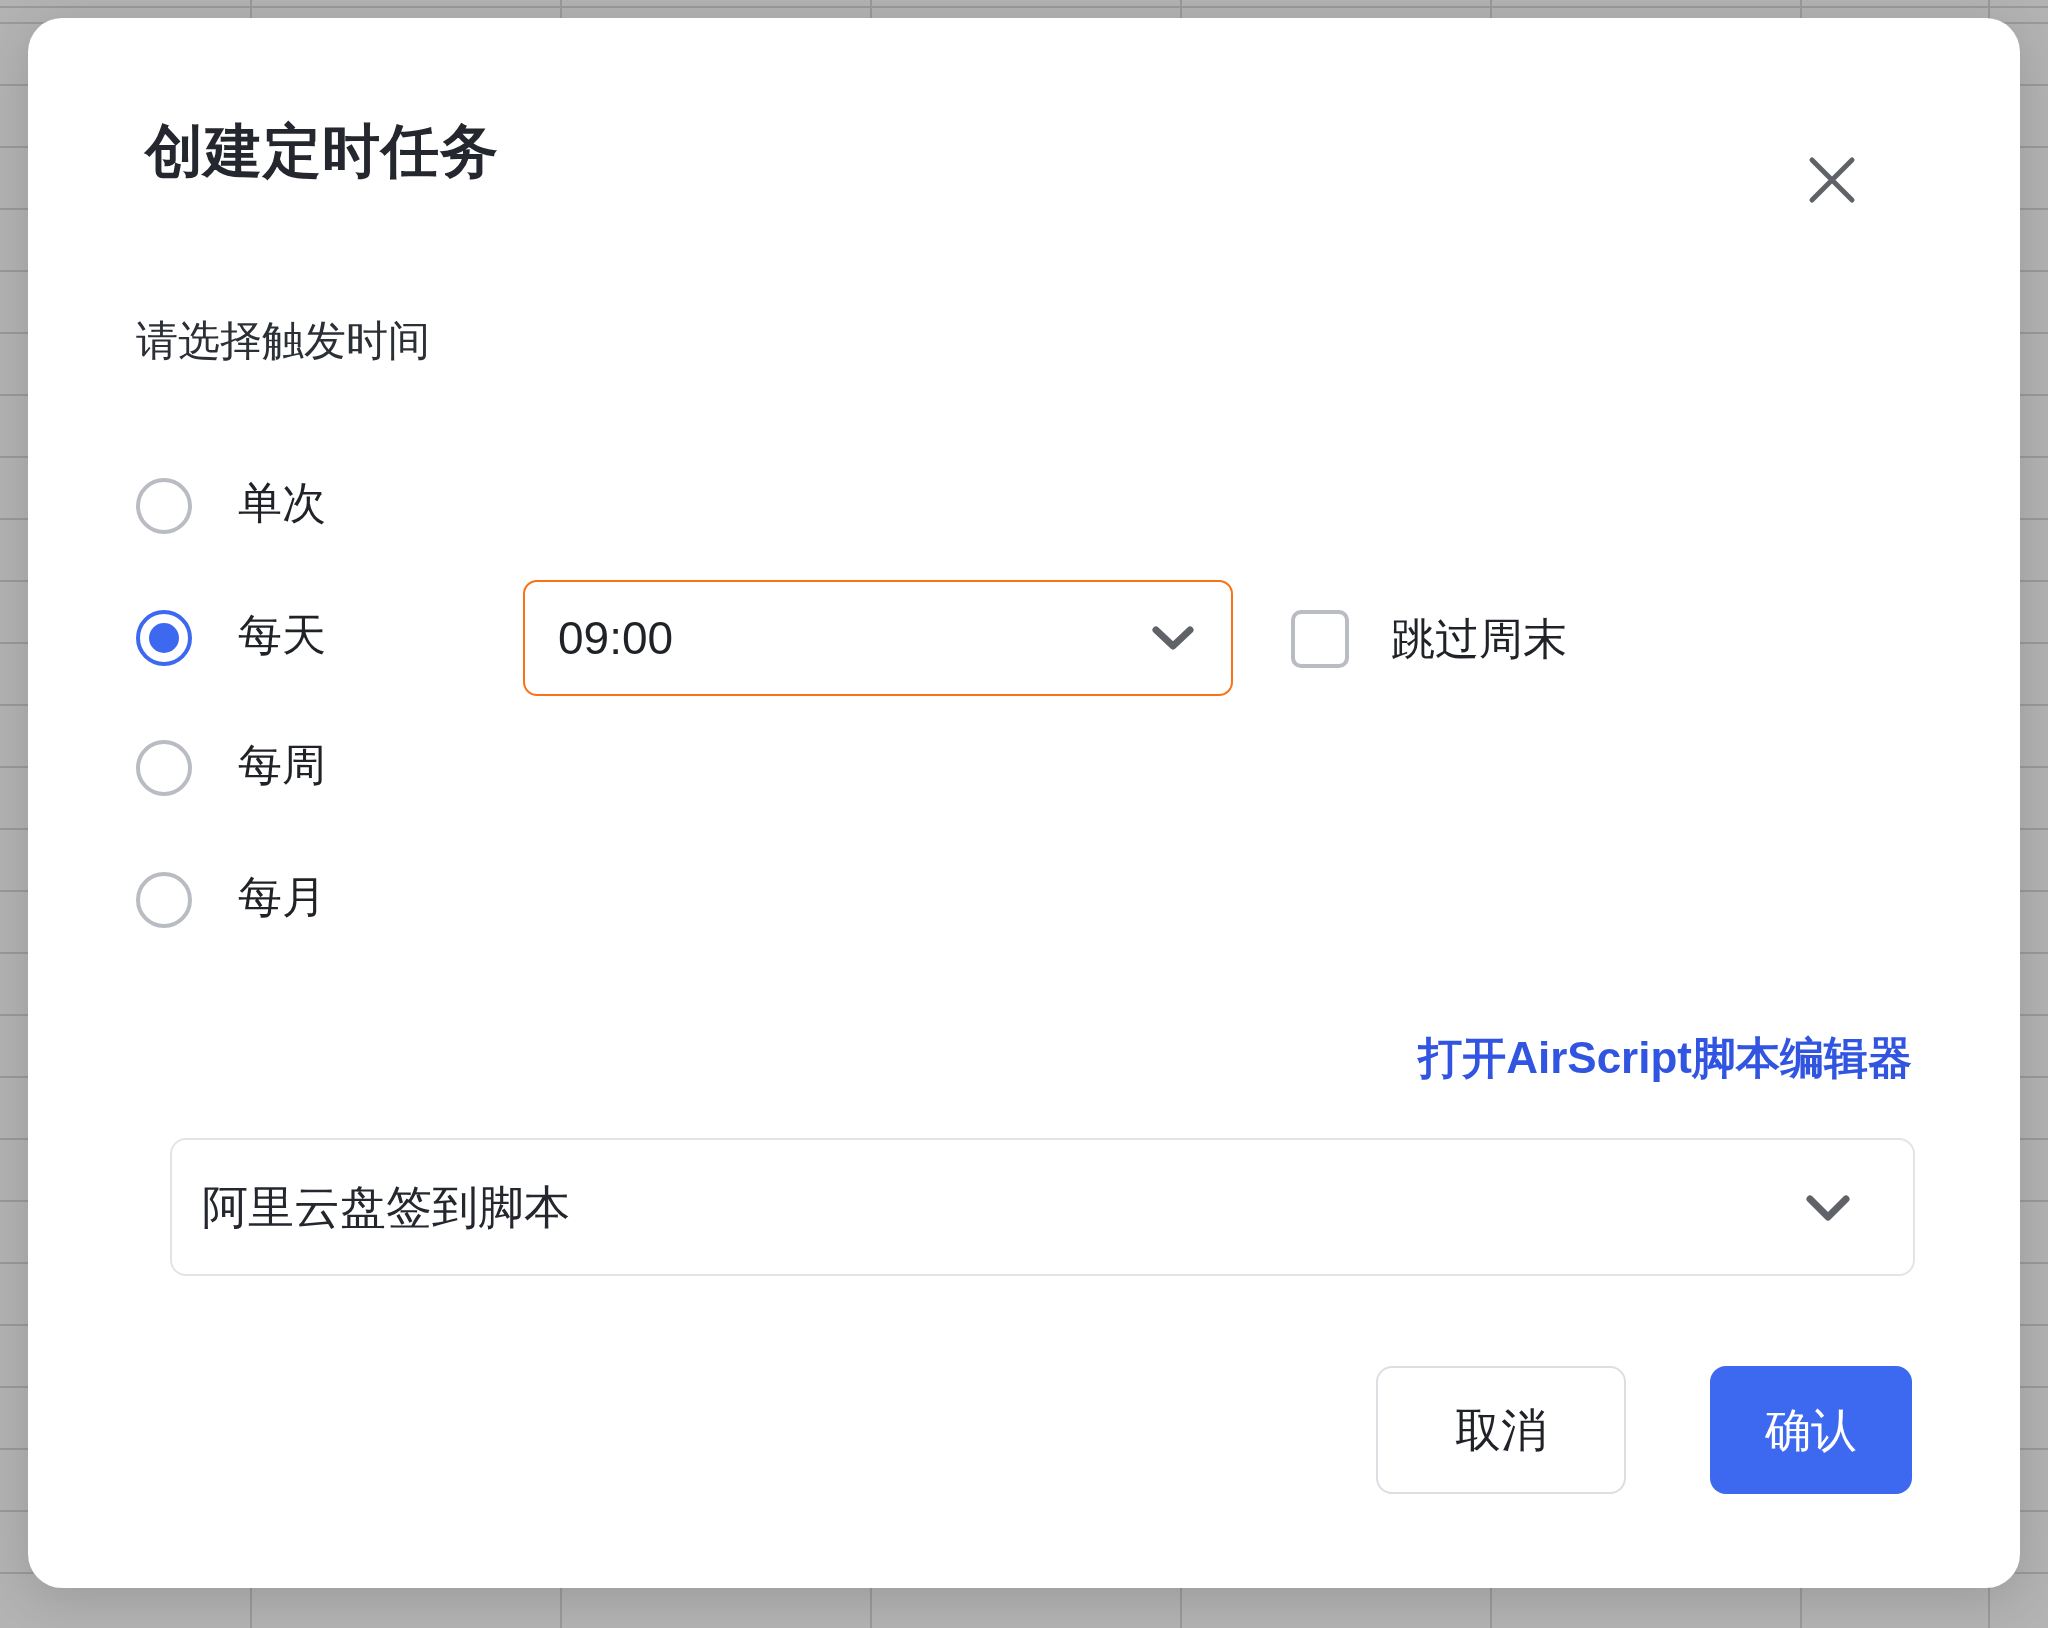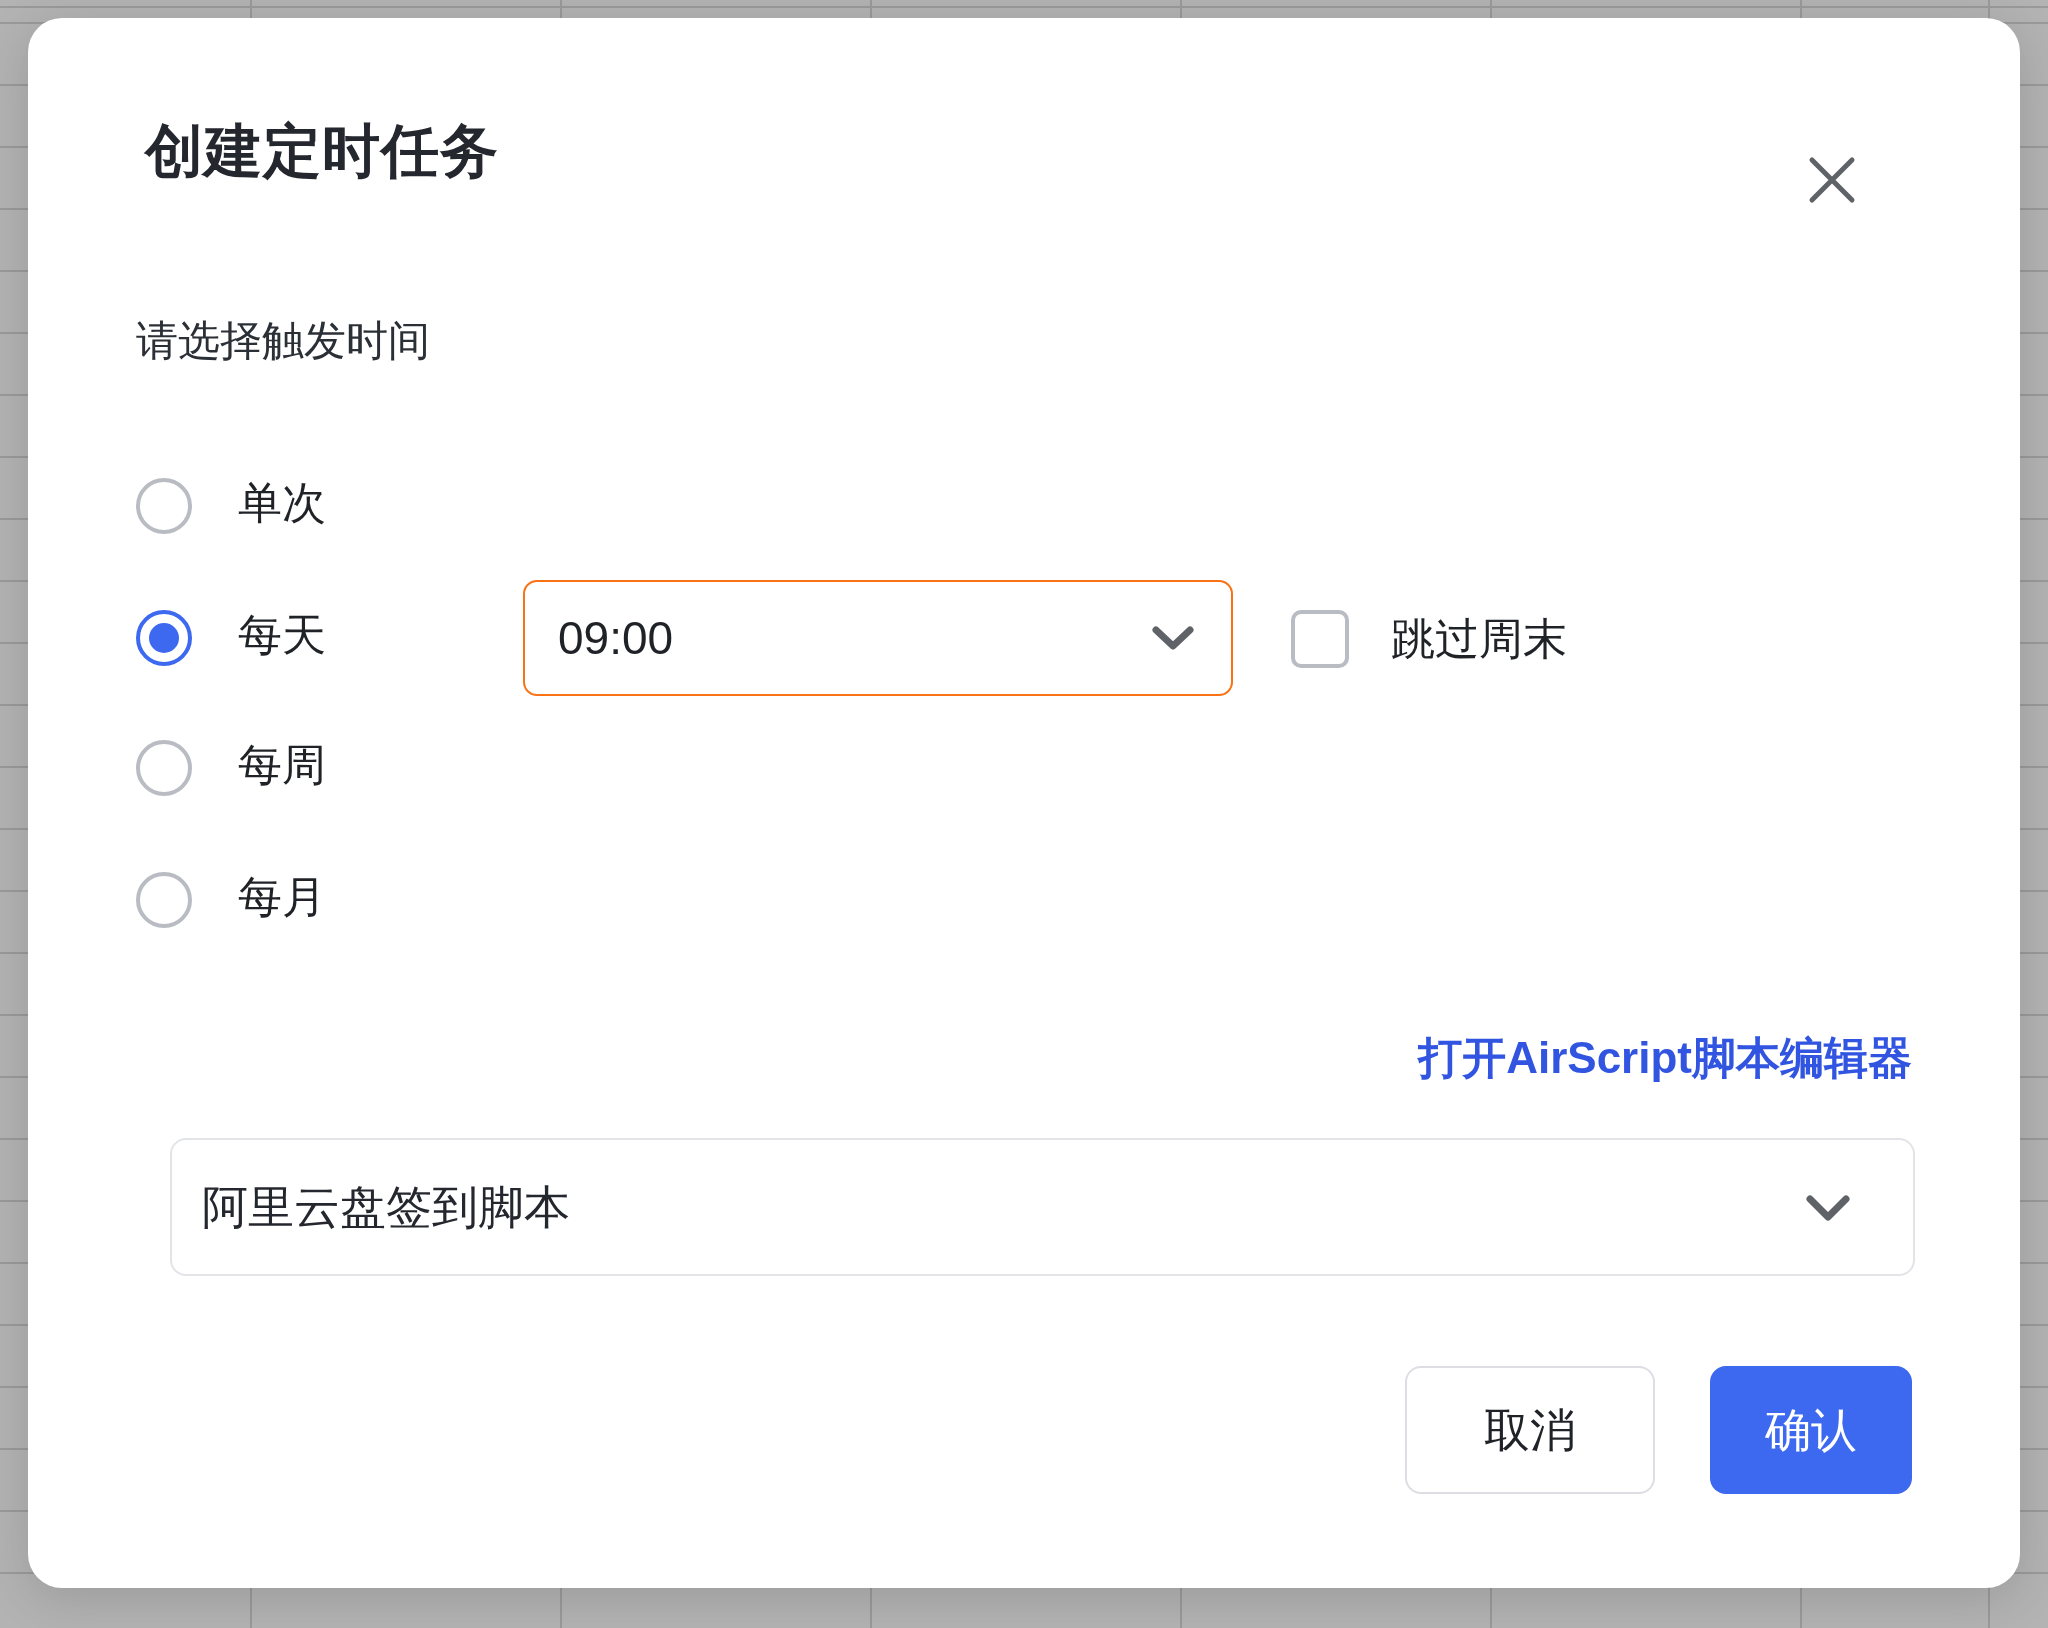--- a/index.html
+++ b/index.html
@@ -231,21 +231,21 @@
     display: flex;
   }
 
   
   #footer {
     position: absolute;
     right: 108px;
     top: 1348px;
     display: flex;
     align-items: center;
-    gap: 55px;
+    gap: 84px;
   }
   .btn {
     height: 128px;
     border-radius: 16px;
     box-sizing: border-box;
     display: flex;
     align-items: center;
     justify-content: center;
     font-size: 46px;
     cursor: pointer;

